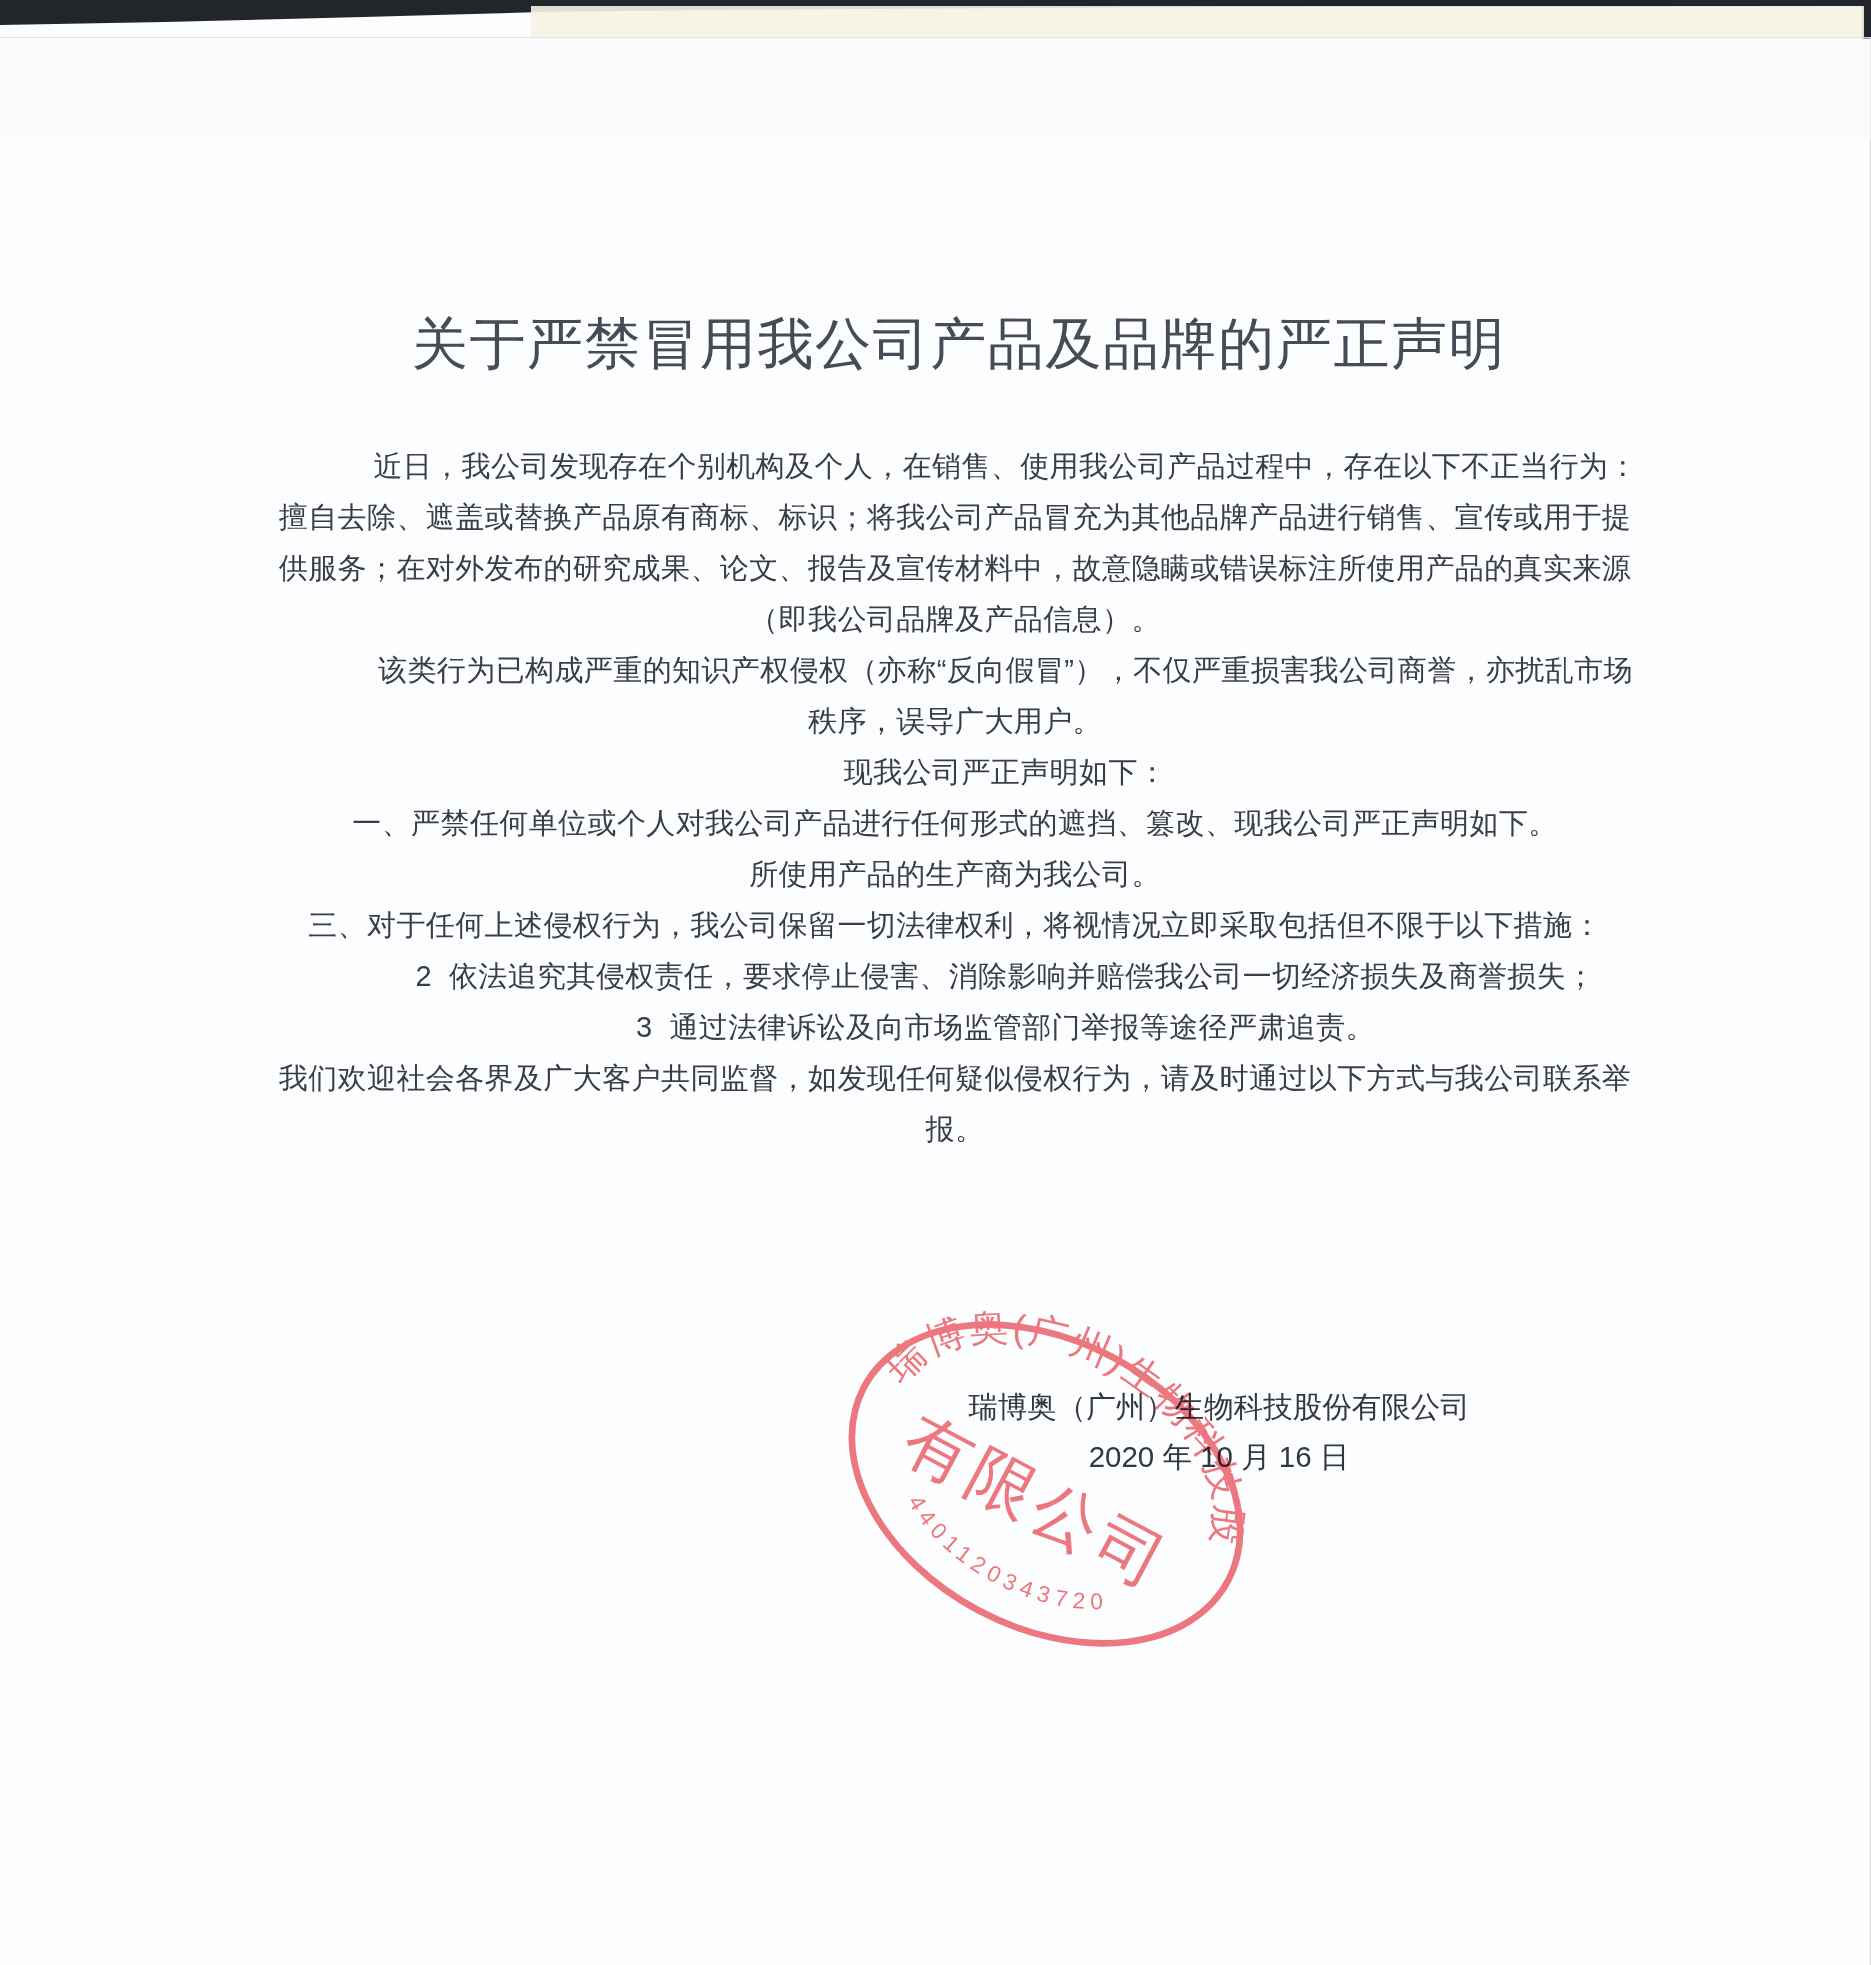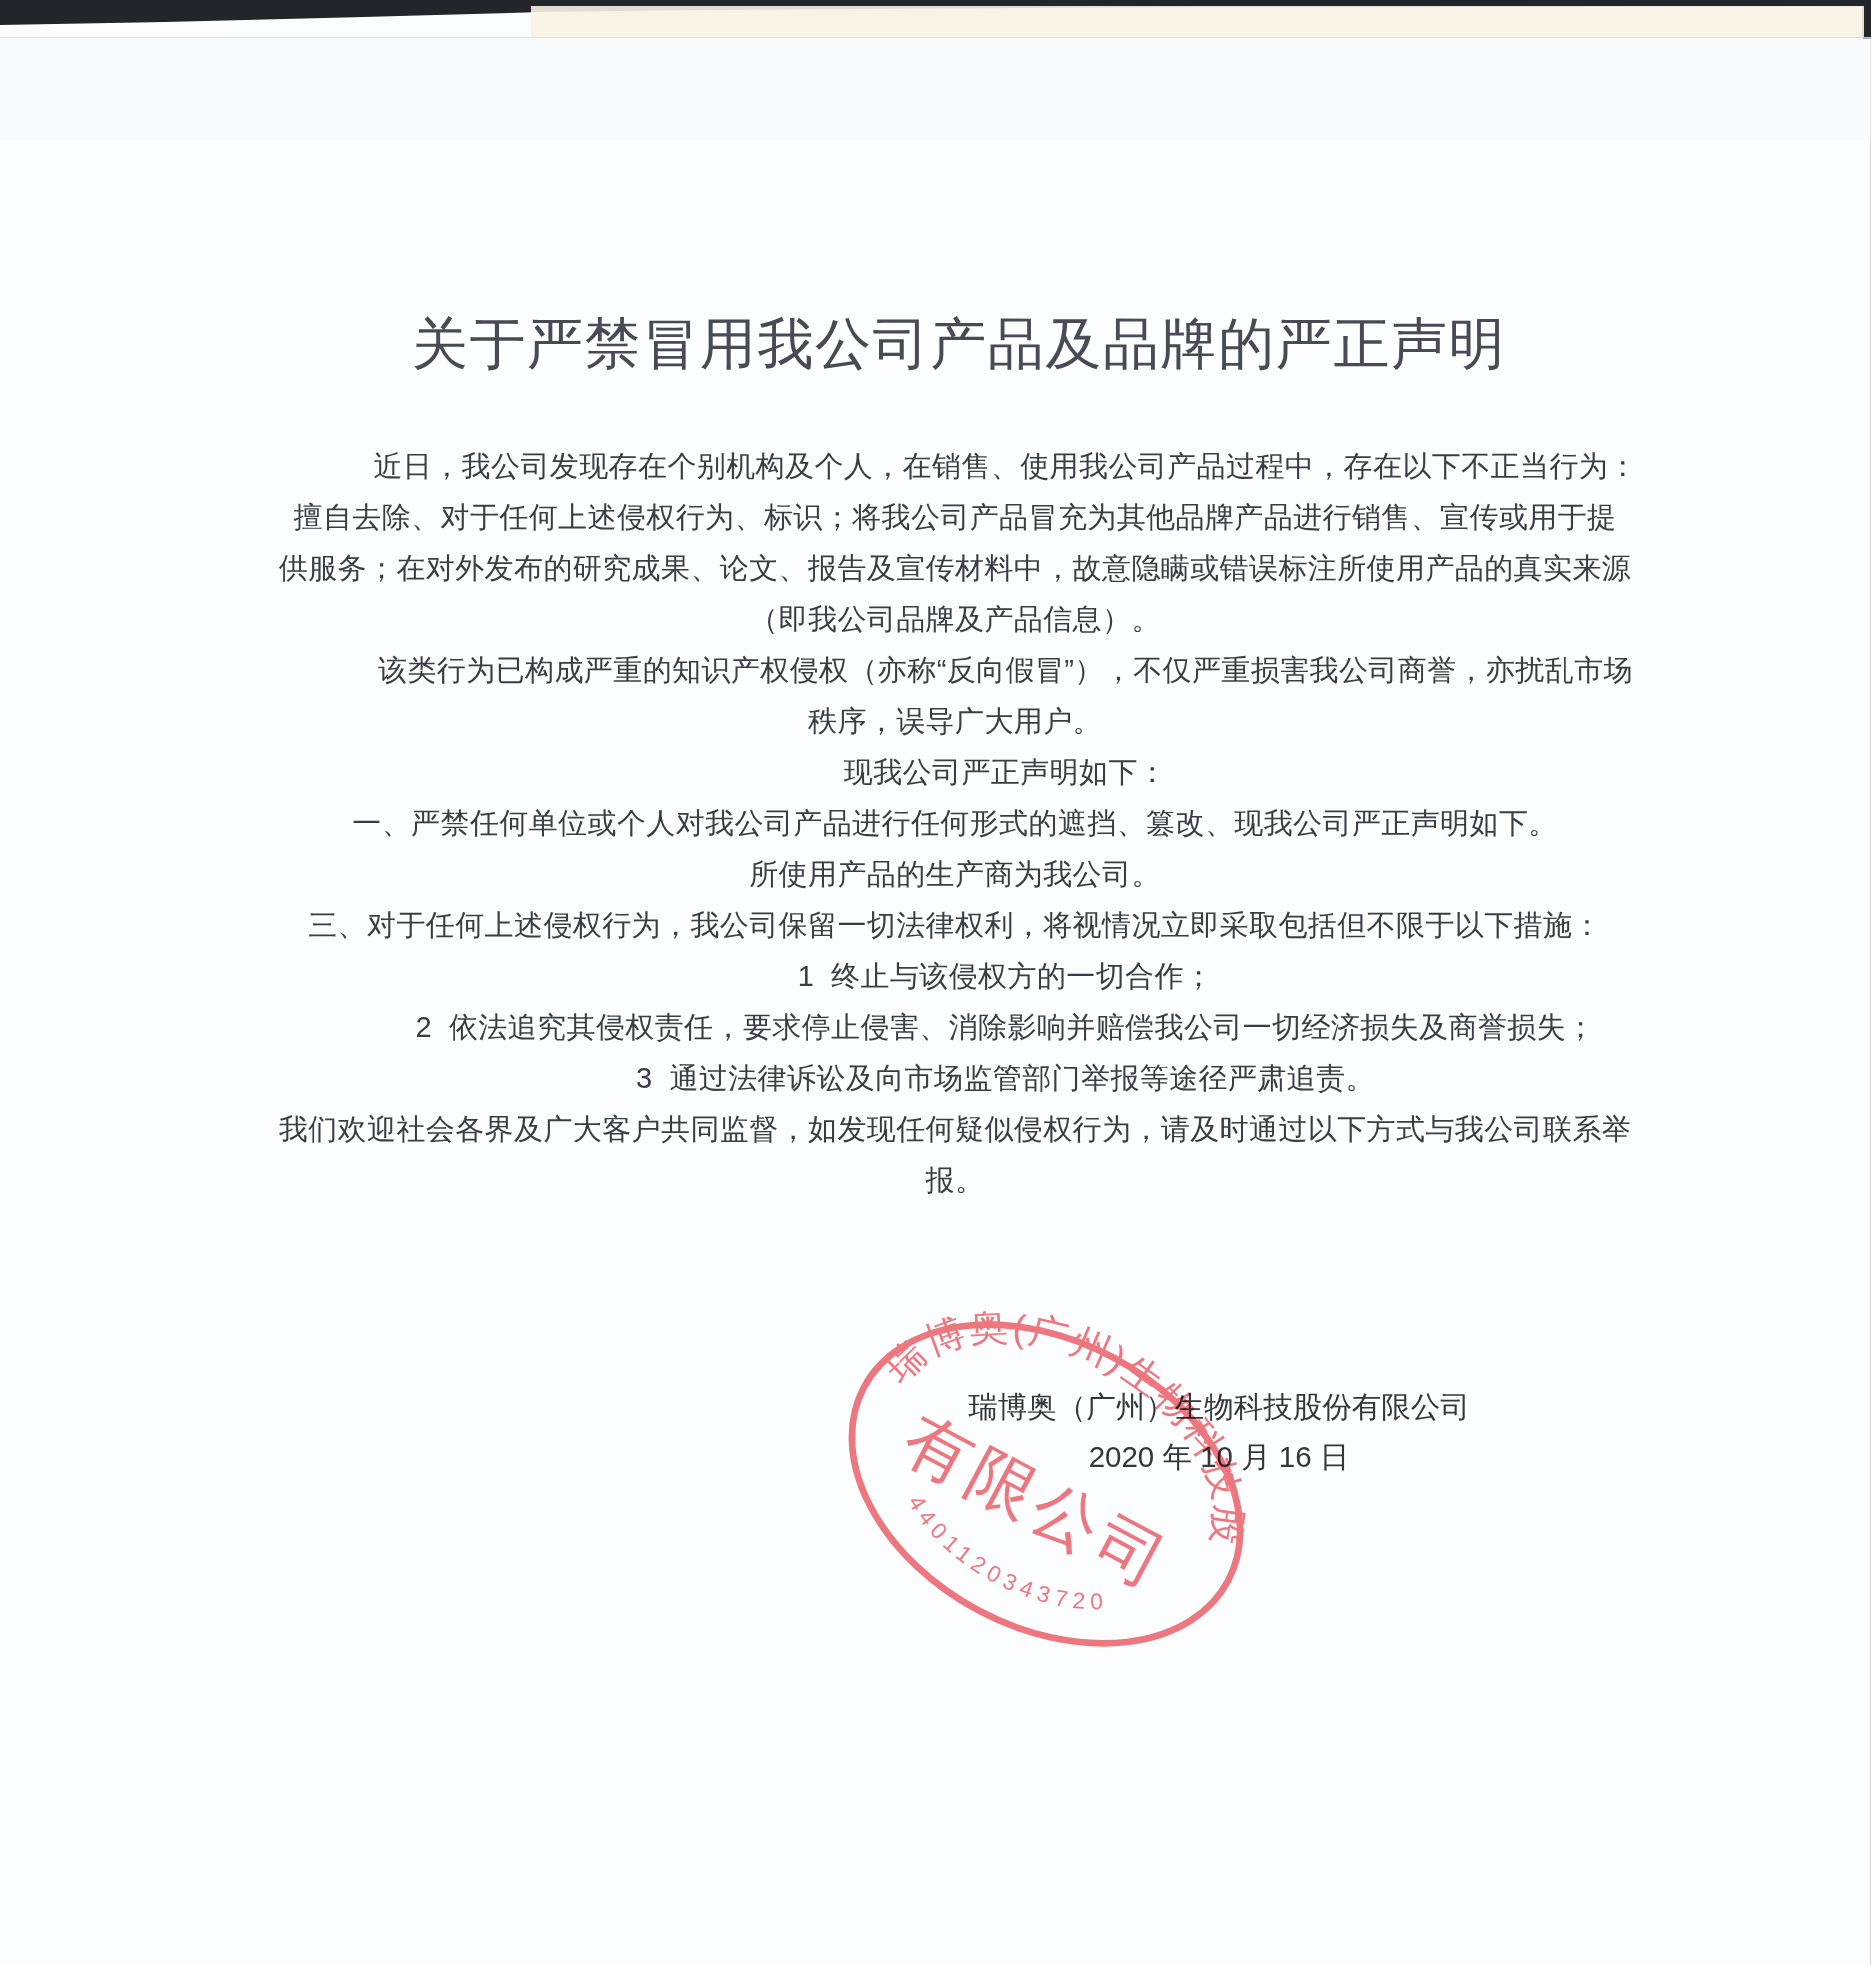--- a/index.html
+++ b/index.html
@@ -64,30 +64,29 @@
   <div class="scan-right-edge"></div>
   <div class="paper-cream"></div>
   <div class="paper-edge-line"></div>
   <div class="paper-below"></div>
 
   <div class="doc-title">关于严禁冒用我公司产品及品牌的严正声明</div>
 
   <div class="body-text">
 
   <div class="line indent">近日，我公司发现存在个别机构及个人，在销售、使用我公司产品过程中，存在以下不正当行为：</div>
-      <div class="line">擅自去除、对于任何上述侵权行为、标识；将我公司产品冒充为其他品牌产品进行销售、宣传或用于提</div>
+      <div class="line">擅自去除、遮盖或替换产品原有商标、标识；将我公司产品冒充为其他品牌产品进行销售、宣传或用于提</div>
       <div class="line">供服务；在对外发布的研究成果、论文、报告及宣传材料中，故意隐瞒或错误标注所使用产品的真实来源</div>
       <div class="line">（即我公司品牌及产品信息）。</div>
       <div class="line indent">该类行为已构成严重的知识产权侵权（亦称“反向假冒”），不仅严重损害我公司商誉，亦扰乱市场</div>
       <div class="line">秩序，误导广大用户。</div>
       <div class="line indent">现我公司严正声明如下：</div>
       <div class="line">一、严禁任何单位或个人对我公司产品进行任何形式的遮挡、篡改、现我公司严正声明如下。</div>
       <div class="line">所使用产品的生产商为我公司。</div>
       <div class="line">三、对于任何上述侵权行为，我公司保留一切法律权利，将视情况立即采取包括但不限于以下措施：</div>
-      <div class="line indent">1  终止与该侵权方的一切合作；</div>
       <div class="line indent">2  依法追究其侵权责任，要求停止侵害、消除影响并赔偿我公司一切经济损失及商誉损失；</div>
       <div class="line indent">3  通过法律诉讼及向市场监管部门举报等途径严肃追责。</div>
       <div class="line">我们欢迎社会各界及广大客户共同监督，如发现任何疑似侵权行为，请及时通过以下方式与我公司联系举</div>
       <div class="line">报。</div>
     </div>
 
   <div class="signature">
     <div class="sig-line">瑞博奥（广州）生物科技股份有限公司</div>
     <div class="sig-line">2020 年 10 月 16 日</div>
   </div>

